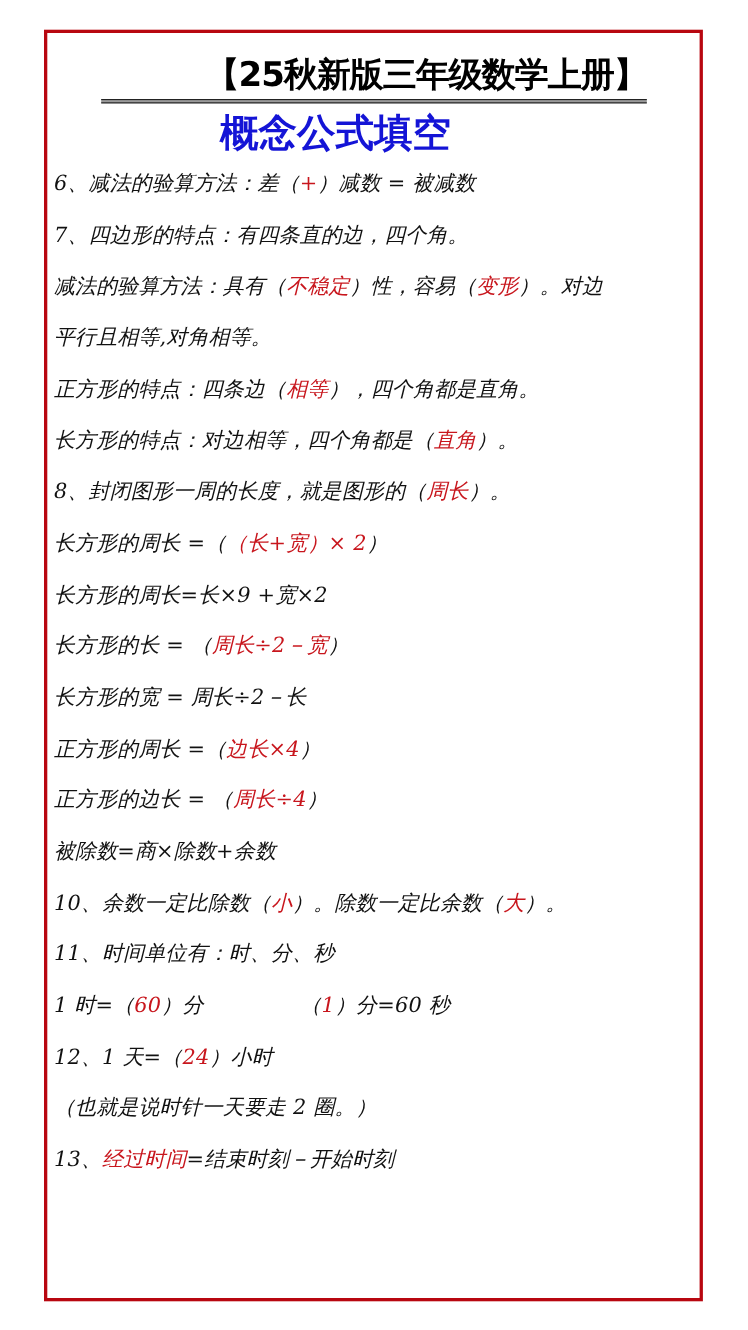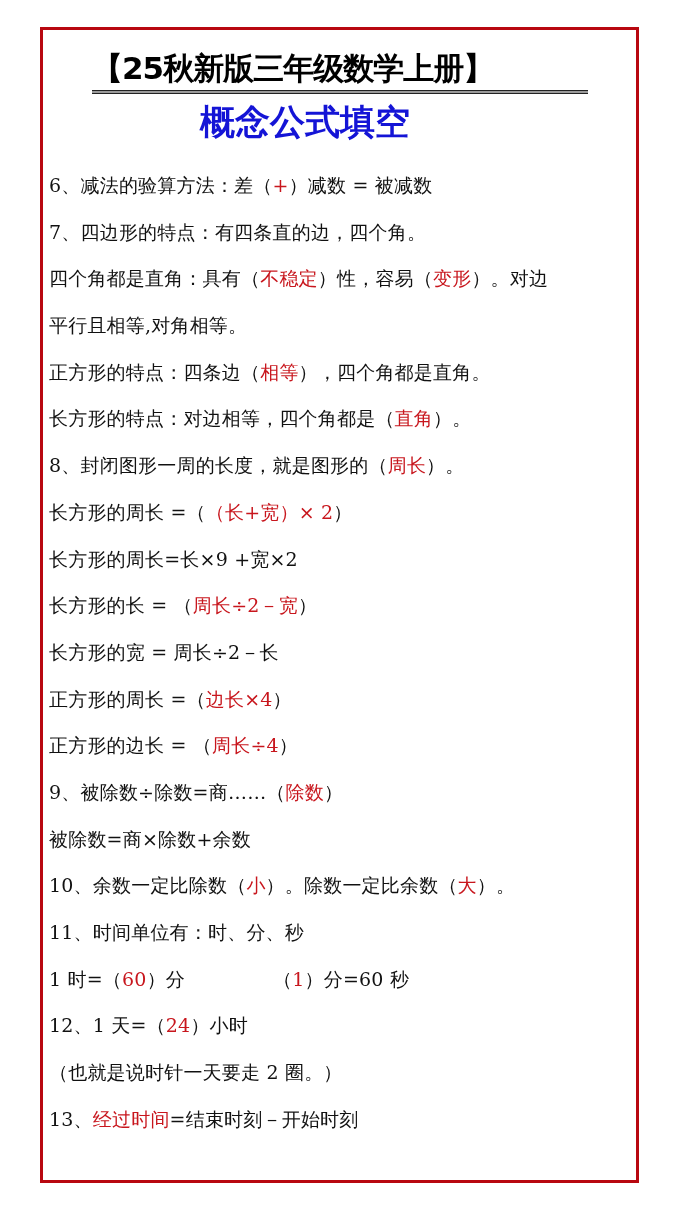--- a/index.html
+++ b/index.html
@@ -22,21 +22,21 @@
       width: 593px;
       height: 1150px;
       border: 3px solid #b80710;
       box-sizing: content-box;
     }
     .title {
       position: absolute;
       left: 92px;
       top: 48px;
       width: 496px;
-      text-align: left;
+      text-align: right;
       font-family: "DejaVu Sans", "Liberation Sans", sans-serif;
       font-weight: bold;
       font-size: 31px;
       line-height: 40px;
       letter-spacing: -1px;
       color: #000000;
       white-space: nowrap;
     }
     .title-rule {
       position: absolute;
@@ -56,22 +56,23 @@
       font-family: "DejaVu Sans", "Liberation Sans", sans-serif;
       font-weight: bold;
       font-size: 35px;
       line-height: 44px;
       color: #1414d6;
       white-space: nowrap;
     }
     .content {
       position: absolute;
       left: 49px;
-      top: 162px;
+      top: 144px;
       width: 584px;
+      font-style: italic;
     }
     .line {
       height: 46.7px;
       line-height: 46.7px;
       font-size: 19px;
       white-space: nowrap;
       letter-spacing: 0.2px;
     }
     .ans {
       color: #c8161d;
@@ -86,32 +87,31 @@
 
 <div class="page-frame"></div>
 
 <div class="title">【25秋新版三年级数学上册】</div>
 <div class="title-rule"></div>
 <div class="subtitle">概念公式填空</div>
 
 <div class="content" id="content">
     <div class="line"><span>6、减法的验算方法：差（</span><span class="ans">+</span><span>）减数 = 被减数</span></div>
     <div class="line"><span>7、四边形的特点：有四条直的边，四个角。</span></div>
-    <div class="line"><span>四个角都是直角：具有（</span><span class="ans">不稳定</span><span>）性，容易（</span><span class="ans">变形</span><span>）。对边</span></div>
+    <div class="line"><span>减法的验算方法：具有（</span><span class="ans">不稳定</span><span>）性，容易（</span><span class="ans">变形</span><span>）。对边</span></div>
     <div class="line"><span>平行且相等,对角相等。</span></div>
     <div class="line"><span>正方形的特点：四条边（</span><span class="ans">相等</span><span>），四个角都是直角。</span></div>
     <div class="line"><span>长方形的特点：对边相等，四个角都是（</span><span class="ans">直角</span><span>）。</span></div>
     <div class="line"><span>8、封闭图形一周的长度，就是图形的（</span><span class="ans">周长</span><span>）。</span></div>
     <div class="line"><span>长方形的周长 =（</span><span class="ans">（长+宽）× 2</span><span>）</span></div>
     <div class="line"><span>长方形的周长=长×9 +宽×2</span></div>
     <div class="line"><span>长方形的长 = （</span><span class="ans">周长÷2－宽</span><span>）</span></div>
     <div class="line"><span>长方形的宽 = 周长÷2－长</span></div>
     <div class="line"><span>正方形的周长 =（</span><span class="ans">边长×4</span><span>）</span></div>
     <div class="line"><span>正方形的边长 = （</span><span class="ans">周长÷4</span><span>）</span></div>
-    <div class="line"><span>9、被除数÷除数=商……（</span><span class="ans">除数</span><span>）</span></div>
     <div class="line"><span>被除数=商×除数+余数</span></div>
     <div class="line"><span>10、余数一定比除数（</span><span class="ans">小</span><span>）。除数一定比余数（</span><span class="ans">大</span><span>）。</span></div>
     <div class="line"><span>11、时间单位有：时、分、秒</span></div>
     <div class="line"><span>1 时=（</span><span class="ans">60</span><span>）分</span><span class="gap"></span><span>（</span><span class="ans">1</span><span>）分=60 秒</span></div>
     <div class="line"><span>12、1 天=（</span><span class="ans">24</span><span>）小时</span></div>
     <div class="line"><span>（也就是说时针一天要走 2 圈。）</span></div>
     <div class="line"><span>13、</span><span class="ans">经过时间</span><span>=结束时刻－开始时刻</span></div>
   </div>
 
 </body></html>

